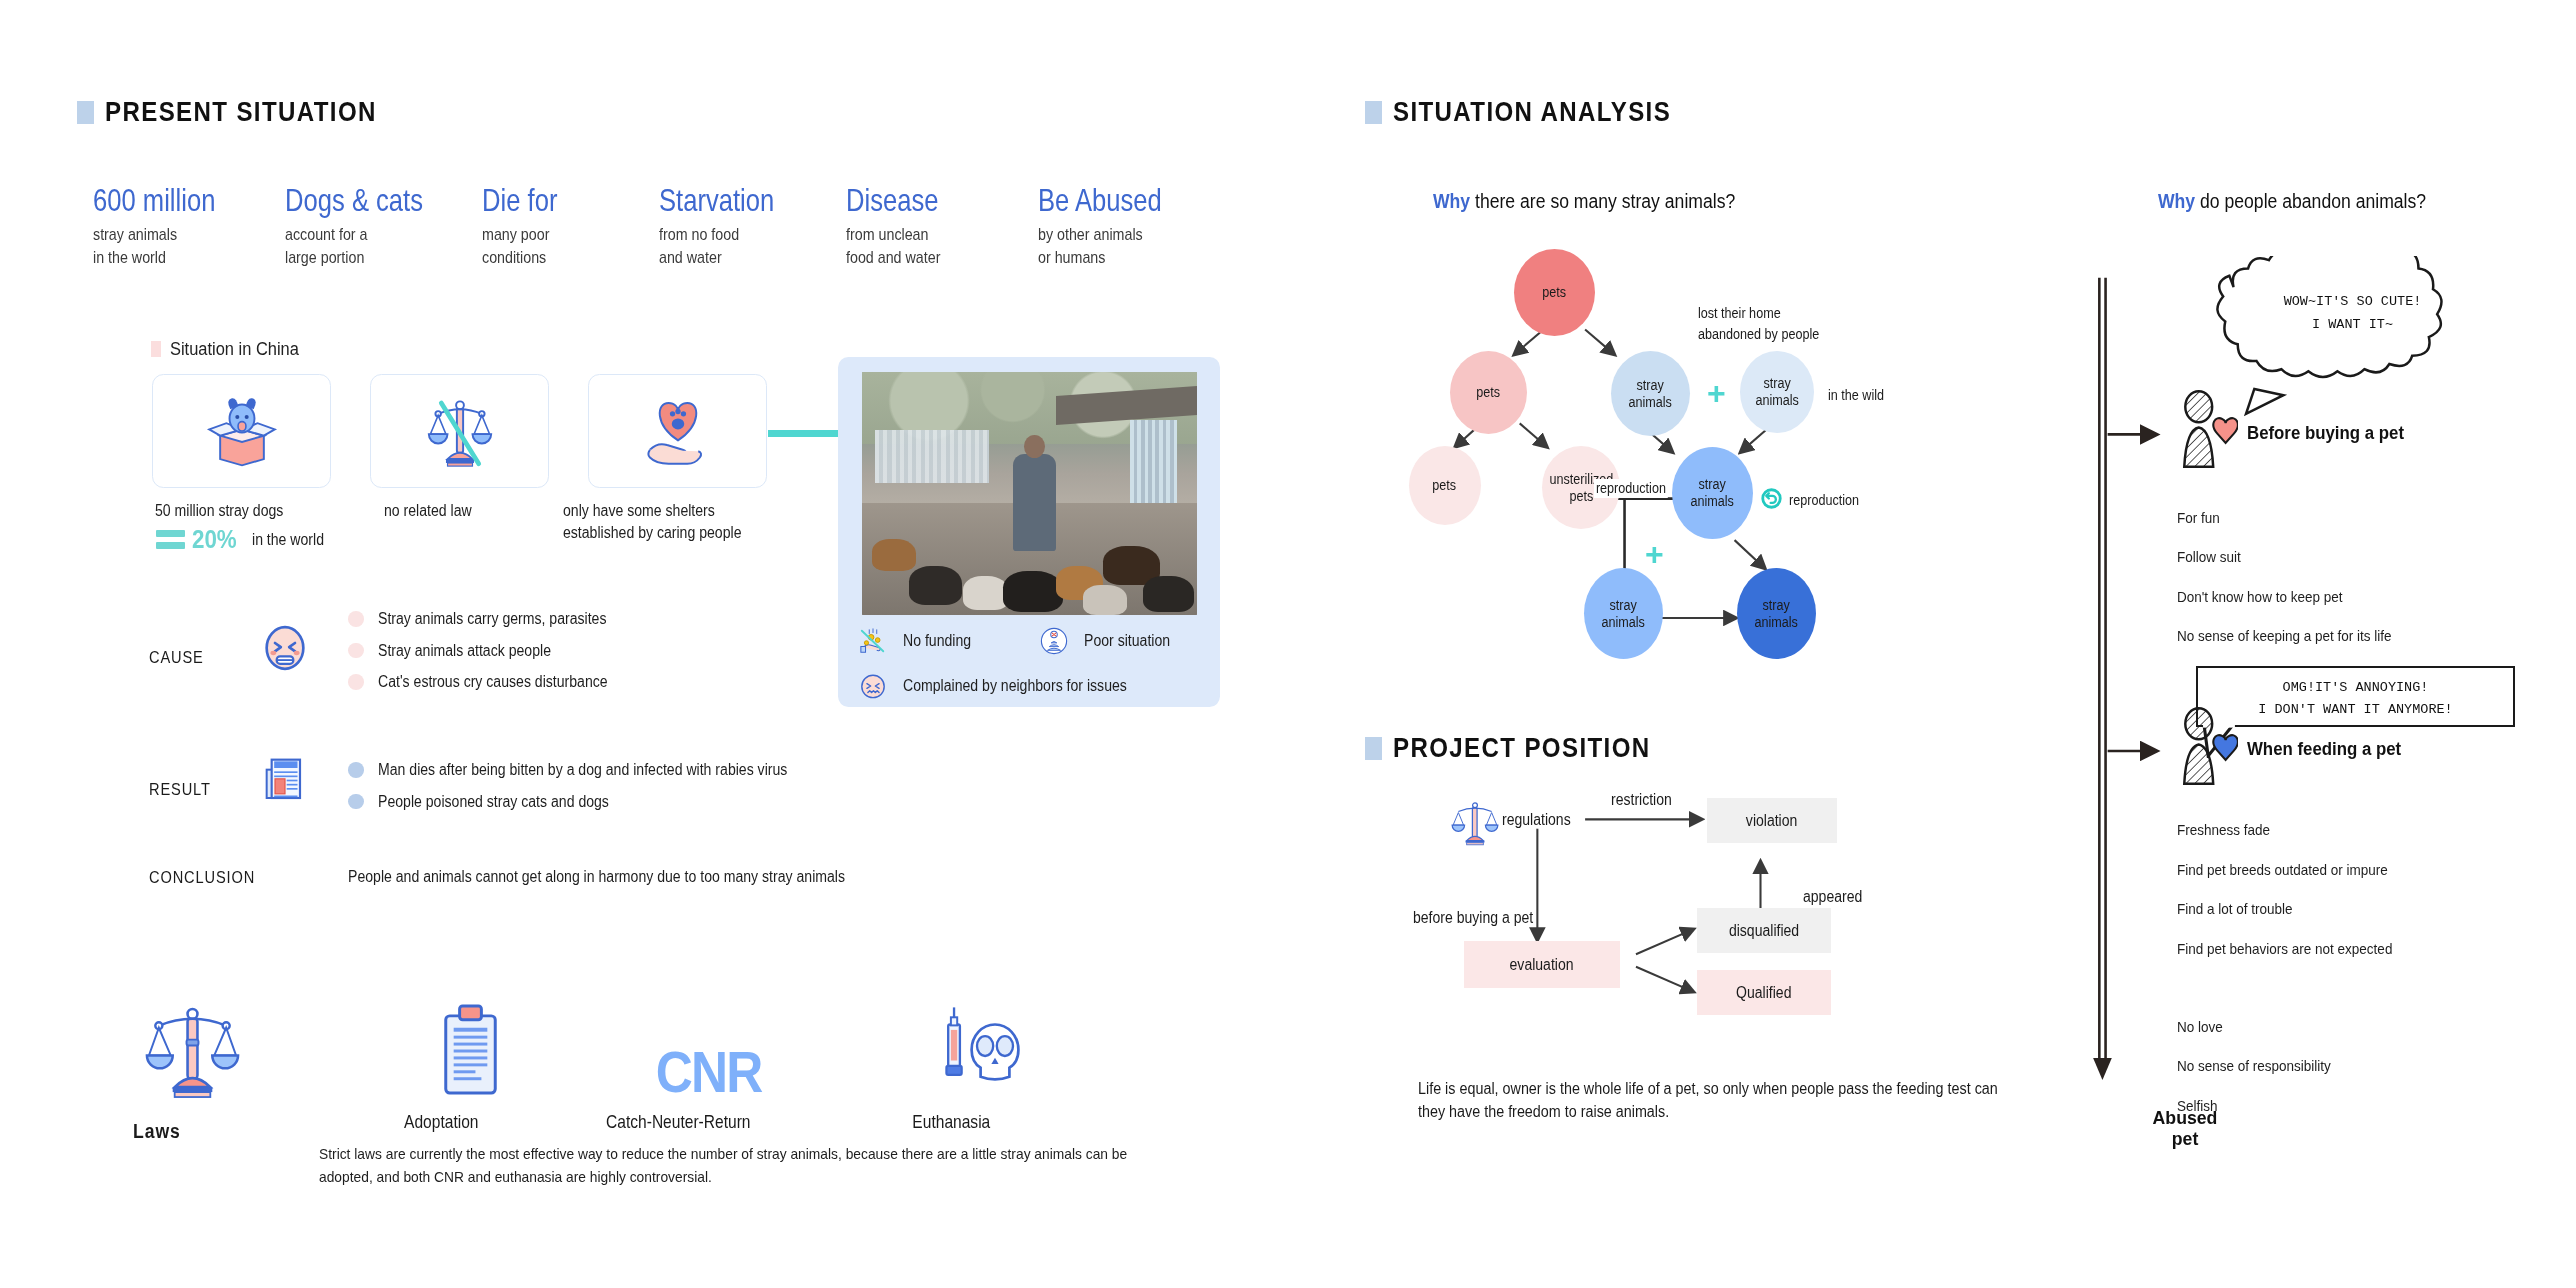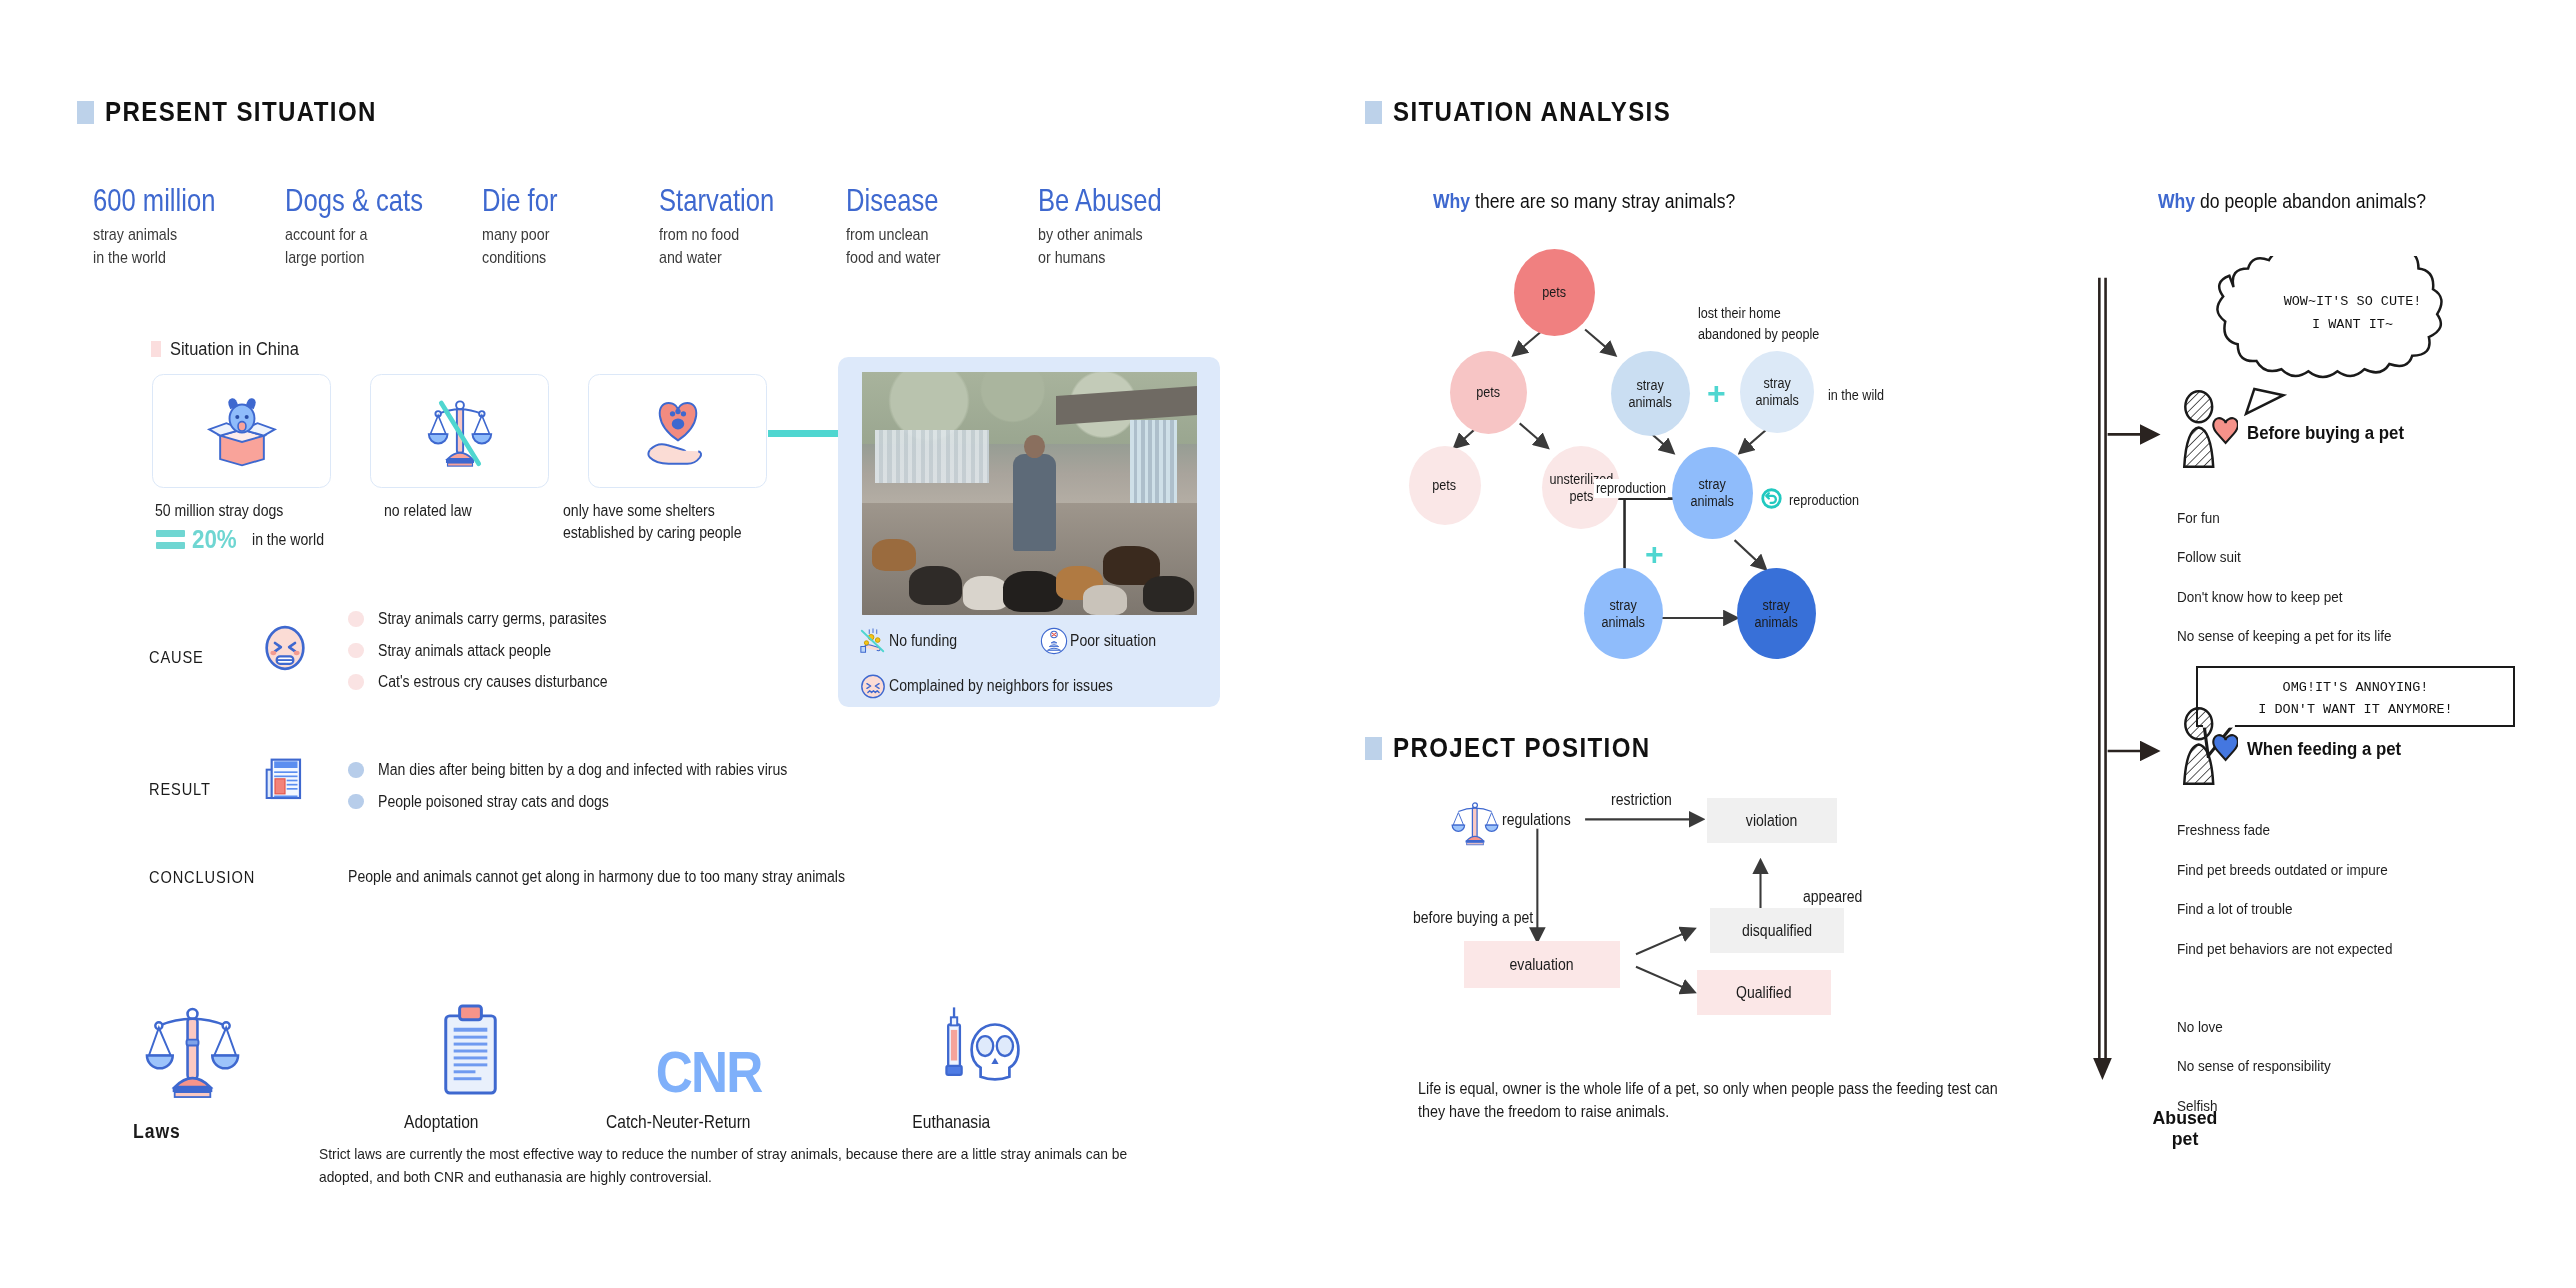--- a/index.html
+++ b/index.html
@@ -98,21 +98,21 @@
   .dog { position:absolute; border-radius:40% 45% 30% 30%; }
   #photo .d1 { left:3%;  bottom:18%; width:13%; height:13%; background:#9a6b3e; }
   #photo .d2 { left:14%; bottom:4%;  width:16%; height:16%; background:#2f2b28; }
   #photo .d3 { left:30%; bottom:2%;  width:14%; height:14%; background:#d9d4cc; }
   #photo .d4 { left:42%; bottom:1%;  width:18%; height:17%; background:#221f1d; }
   #photo .d5 { left:58%; bottom:6%;  width:14%; height:14%; background:#b07a42; }
   #photo .d6 { left:72%; bottom:12%; width:17%; height:16%; background:#3a2a1e; }
   #photo .d7 { left:84%; bottom:1%;  width:15%; height:15%; background:#2a2724; }
   #photo .d8 { left:66%; bottom:0%;  width:13%; height:12%; background:#c9c3ba; }
 
-  .pc-item { position:absolute; display:flex; align-items:center; gap:2px; }
+  .pc-item { position:absolute; display:flex; align-items:center; gap:16px; }
   .pc-item .glyph { width:28px; height:28px; flex:0 0 auto; position:relative; }
   .pc-item .txt { font-size:16px; color:#1e1e1e; transform:scaleX(0.88); transform-origin:left center; white-space:nowrap; }
   #pc1 { left:859px; top:627px; }
   #pc2 { left:1040px; top:627px; }
   #pc3 { left:859px; top:672px; }
 
   
   .crow-label { position:absolute; font-size:17px; letter-spacing:1px; color:#1b1b1b;
                 transform:scaleX(0.86); transform-origin:left center; white-space:nowrap; }
   #lbl-cause { left:149px; top:648px; }
@@ -626,21 +626,21 @@
     <div class="ftext cond" style="left:193px; top:2.1px;">restriction</div>
     <div class="ftext cond" style="left:385px; top:99px;">appeared</div>
     <div class="ftext cond" style="left:-5.2px; top:120px;">before buying a pet</div>
 
     <div class="fbox grey" style="left:289px; top:9.3px; width:130px; height:45px;">
       <span>violation</span>
     </div>
     <div class="fbox pink" style="left:46px; top:152px; width:156px; height:47px;">
       <span>evaluation</span>
     </div>
-    <div class="fbox grey" style="left:279px; top:119px; width:134px; height:45px;margin-left:13px;">
+    <div class="fbox grey" style="left:279px; top:119px; width:134px; height:45px;">
       <span>disqualified</span>
     </div>
     <div class="fbox pink" style="left:279px; top:181px; width:134px; height:45px;">
       <span>Qualified</span>
     </div>
   </div>
 
   <div class="cond" id="flow-note">Life is equal, owner is the whole life of a pet, so only when people pass the feeding test can they have the freedom to raise animals.</div>
 
   <div id="timeline">

